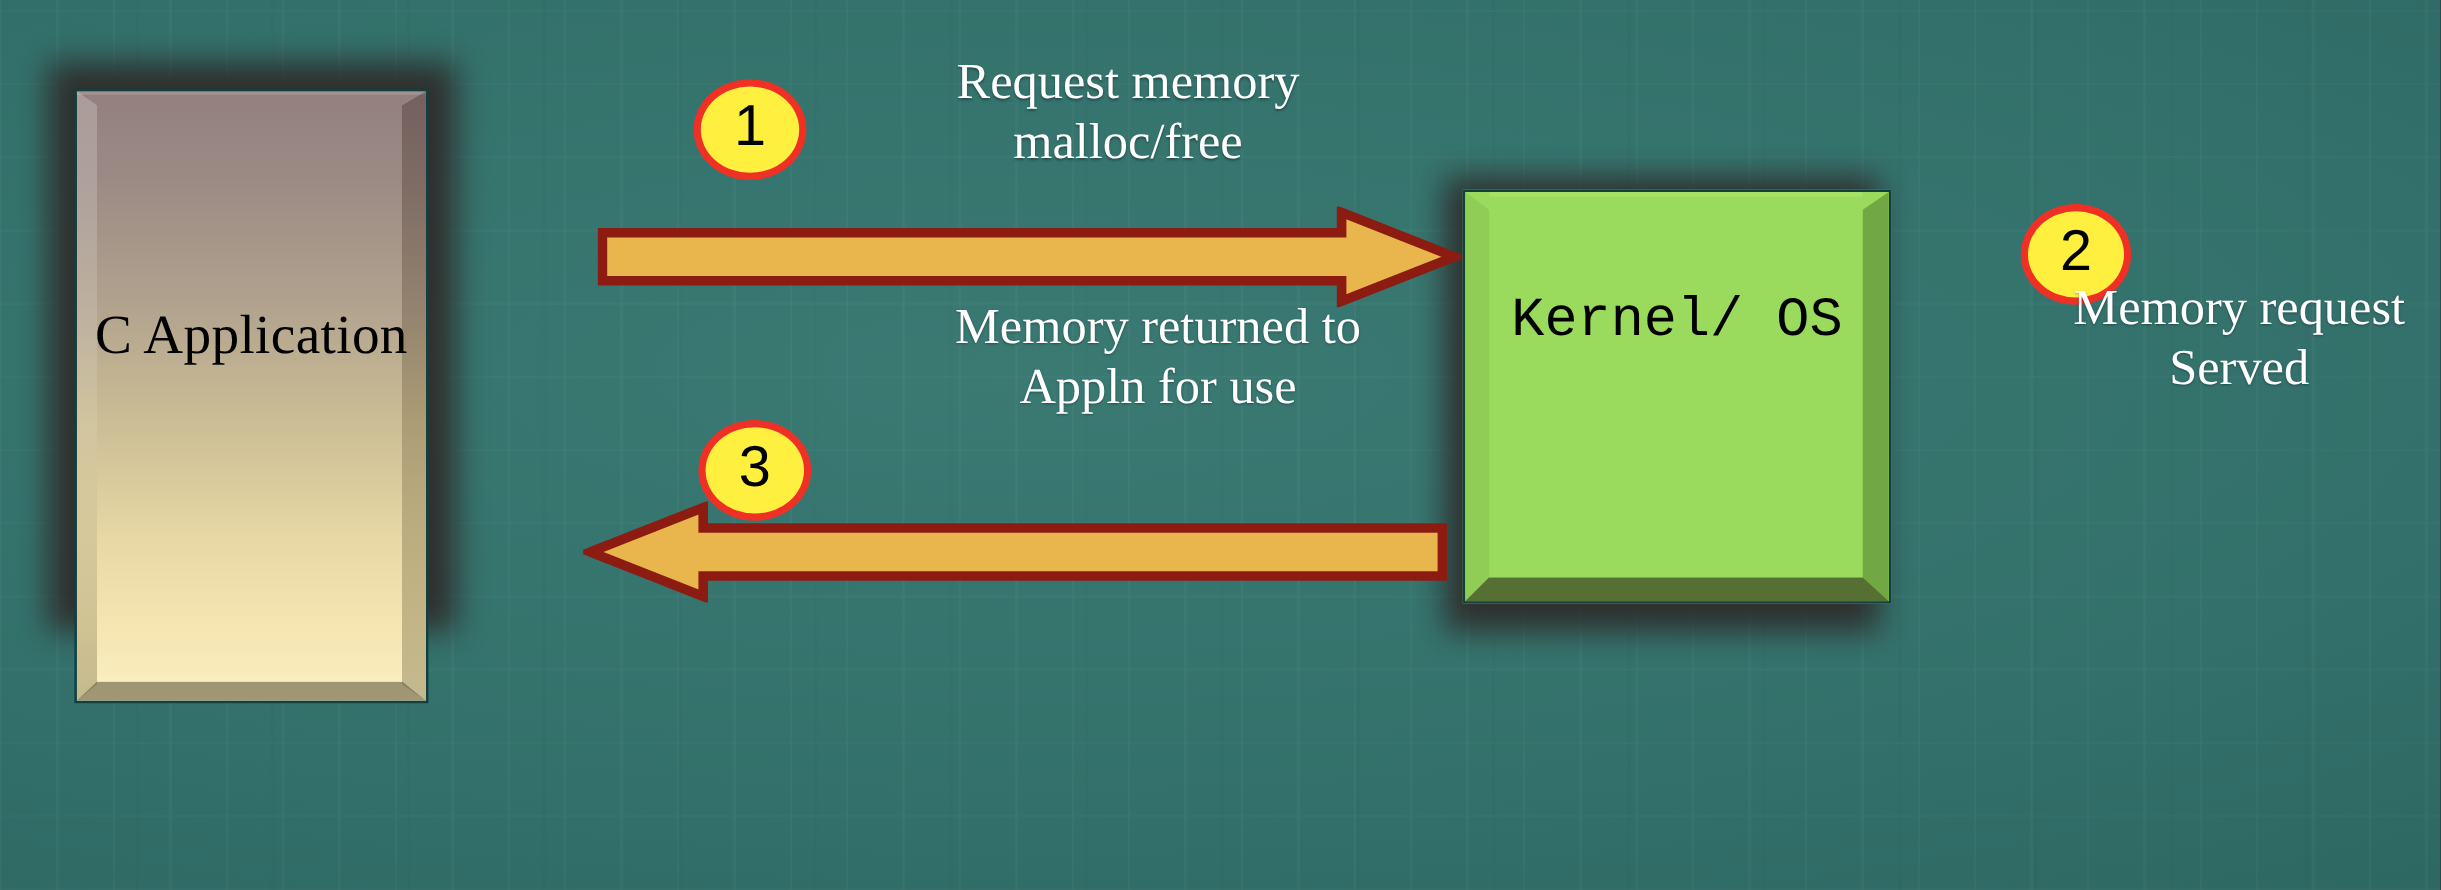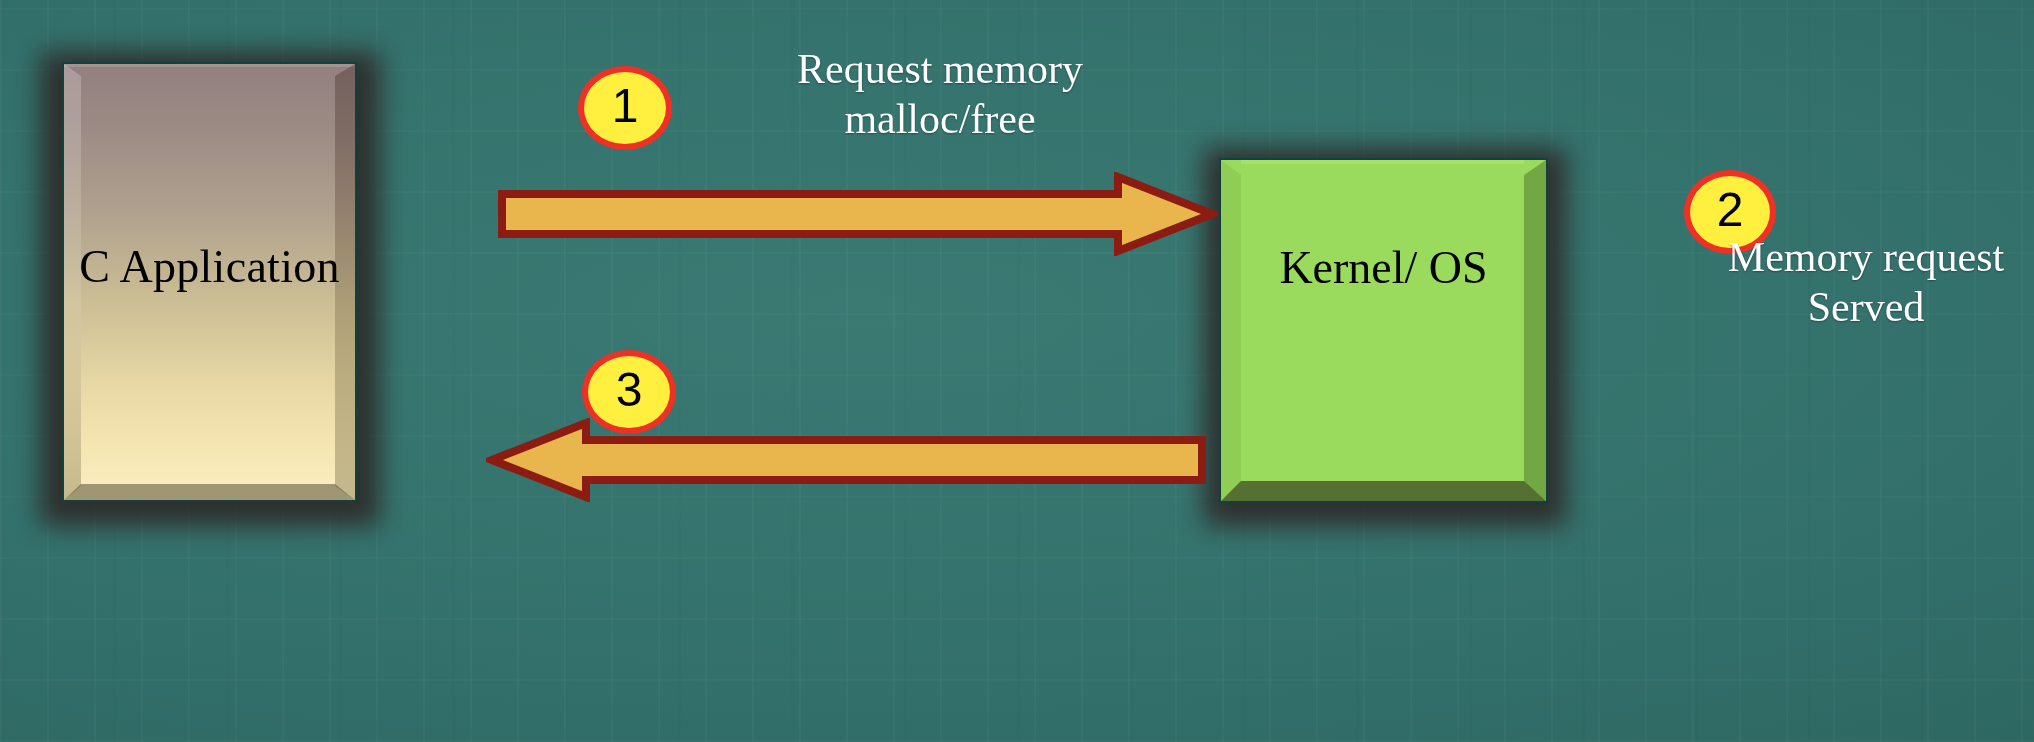--- a/index.html
+++ b/index.html
@@ -33,22 +33,22 @@
   .app-shadow {
     position: absolute;
     left: 40px;  top: 52px;
     width: 340px; height: 474px;
     background: #2d2a28;
     filter: blur(13px);
     opacity: .92;
   }
   .app-box {
     position: absolute;
-    left: 62px; top: 62px;
-    width: 295px; height: 440px;
+    left: 62px; top: 74px;
+    width: 295px; height: 512px;
     border: 2px solid #11403f;
     box-sizing: border-box;
     background: linear-gradient(to bottom,
         #93807f 0%,
         #9b8a84 14%,
         #b0a18e 34%,
         #cbbd94 54%,
         #e5d6a4 72%,
         #f5e6b2 88%,
         #fbefc2 100%);
@@ -91,24 +91,25 @@
     position: absolute;
     left: 1204px; top: 148px;
     width: 362px; height: 378px;
     background: #2d2a28;
     filter: blur(13px);
     opacity: .92;
   }
   .kern-box {
     position: absolute;
     left: 1219px; top: 158px;
-    width: 329px; height: 345px;
+    width: 357px; height: 345px;
     border: 2px solid #12403f;
     box-sizing: border-box;
     background: #9ada5c;
+    font-family: Liberation Mono, monospace;
   }
   .kern-box .bevel-l {
     position: absolute; left: 0; top: 0; bottom: 0; width: 20px;
     background: #8fcd54;
     clip-path: polygon(0 0, 100% 15px, 100% calc(100% - 18px), 0 100%);
   }
   .kern-box .bevel-r {
     position: absolute; right: 0; top: 0; bottom: 0; width: 22px;
     background: #72a844;
     clip-path: polygon(0 15px, 100% 0, 100% 100%, 0 calc(100% - 18px));
@@ -213,14 +214,16 @@
   <div class="num-circle" id="circle-2">2</div>
 
   <div class="num-circle" id="circle-3">3</div>
 
   <div class="caption" id="caption-1">Request memory
 malloc/free</div>
 
   <div class="caption" id="caption-2">Memory request
 Served</div>
 
+  <div class="caption" id="caption-3">Memory returned to
+Appln for use</div>
 
 </div>
 
 </body></html>

